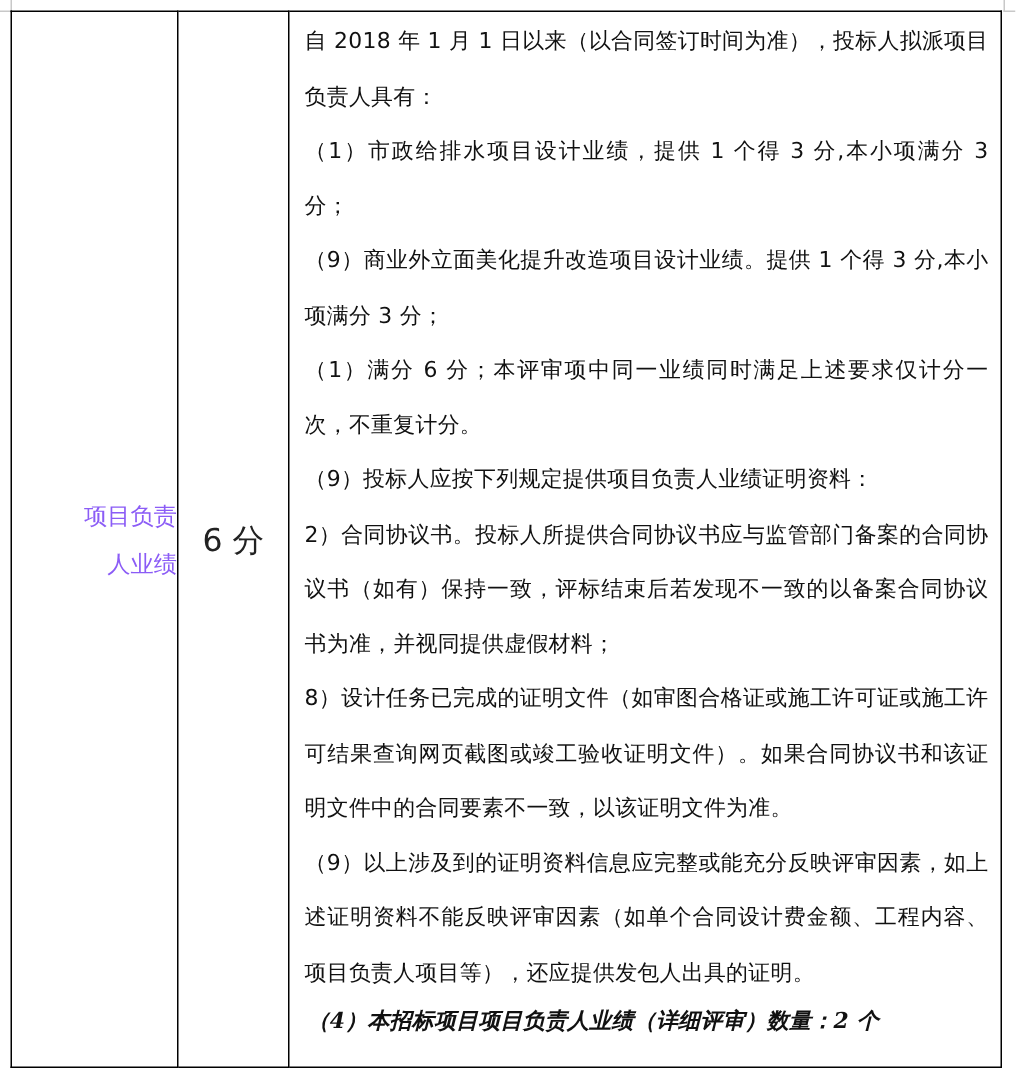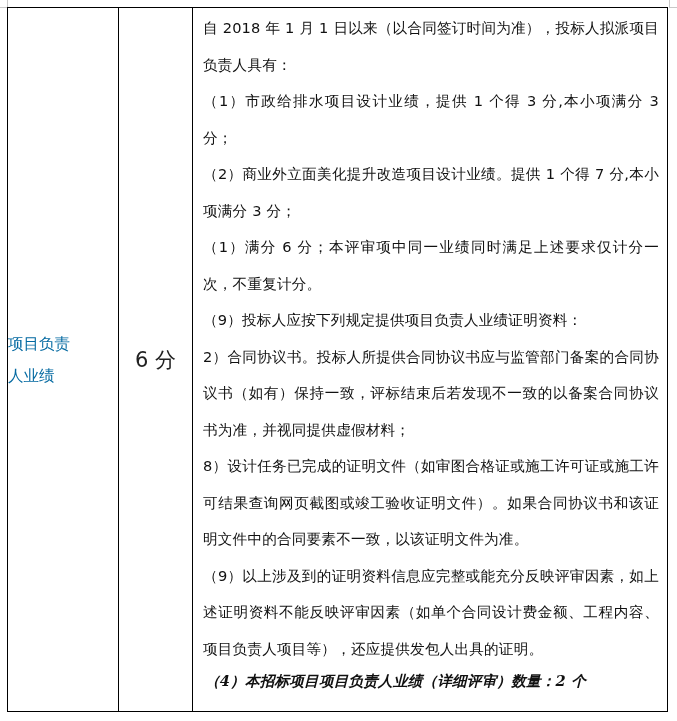--- a/index.html
+++ b/index.html
@@ -4,21 +4,21 @@
 <style>
   html, body { margin: 0; padding: 0; background: #ffffff; }
   body { width: 677px; height: 721px; position: relative; overflow: hidden;
          font-family: "DejaVu Sans", "Liberation Sans", sans-serif; color: #111; }
   .corner-mark { position: absolute; top: 0; width: 7px; height: 7px; border-color: #c8c8c8; border-style: solid; }
   .corner-left { left: 0; border-width: 0 1px 1px 0; }
   .corner-right { right: 0; border-width: 0 0 1px 1px; }
   table.doc-table { position: absolute; left: 7px; top: 7px; width: 661px; height: 705px;
         border-collapse: collapse; table-layout: fixed; }
   table.doc-table td { border: 1.5px solid #000; padding: 0; vertical-align: middle; }
-  .col-item { width: 110px; text-align: left; font-size: 15.5px; line-height: 32px; color: #0369a1; }
+  .col-item { width: 110px; text-align: right; font-size: 15.5px; line-height: 32px; color: #8b5cf6; }
   .col-score { width: 73px; text-align: center; font-size: 21px; color: #222; }
   .col-desc { padding: 2px 8px 2px 10px !important; vertical-align: top !important; }
   .para { font-size: 14.6px; line-height: 36.5px; margin: 0; letter-spacing: 0.2px; text-align: justify; }
   .para.first-line { margin-top: 0; }
   .para.last { line-height: 28px; font-weight: bold; font-family: "DejaVu Serif", "Liberation Serif", serif; padding-left: 2px; font-style: italic; }
 </style>
 </head>
 <body>
 
 <div class="corner-mark corner-left"></div>
@@ -30,21 +30,21 @@
     <td class="col-item">
       <div>项目负责</div>
       <div>人业绩</div>
     </td>
     <td class="col-score">
       <span>6 分</span>
     </td>
     <td class="col-desc">
       <p class="para first-line">自 2018 年 1 月 1 日以来（以合同签订时间为准），投标人拟派项目负责人具有：</p>
       <p class="para">（1）市政给排水项目设计业绩，提供 1 个得 3 分,本小项满分 3 分；</p>
-      <p class="para">（2）商业外立面美化提升改造项目设计业绩。提供 1 个得 7 分,本小项满分 3 分；</p>
+      <p class="para">（9）商业外立面美化提升改造项目设计业绩。提供 1 个得 3 分,本小项满分 3 分；</p>
       <p class="para">（1）满分 6 分；本评审项中同一业绩同时满足上述要求仅计分一次，不重复计分。</p>
       <p class="para">（9）投标人应按下列规定提供项目负责人业绩证明资料：</p>
       <p class="para">2）合同协议书。投标人所提供合同协议书应与监管部门备案的合同协议书（如有）保持一致，评标结束后若发现不一致的以备案合同协议书为准，并视同提供虚假材料；</p>
       <p class="para">8）设计任务已完成的证明文件（如审图合格证或施工许可证或施工许可结果查询网页截图或竣工验收证明文件）。如果合同协议书和该证明文件中的合同要素不一致，以该证明文件为准。</p>
       <p class="para">（9）以上涉及到的证明资料信息应完整或能充分反映评审因素，如上述证明资料不能反映评审因素（如单个合同设计费金额、工程内容、项目负责人项目等），还应提供发包人出具的证明。</p>
       <p class="para last">（4）本招标项目项目负责人业绩（详细评审）数量：2 个</p>
     </td>
   </tr>
 </tbody>
   </table>

